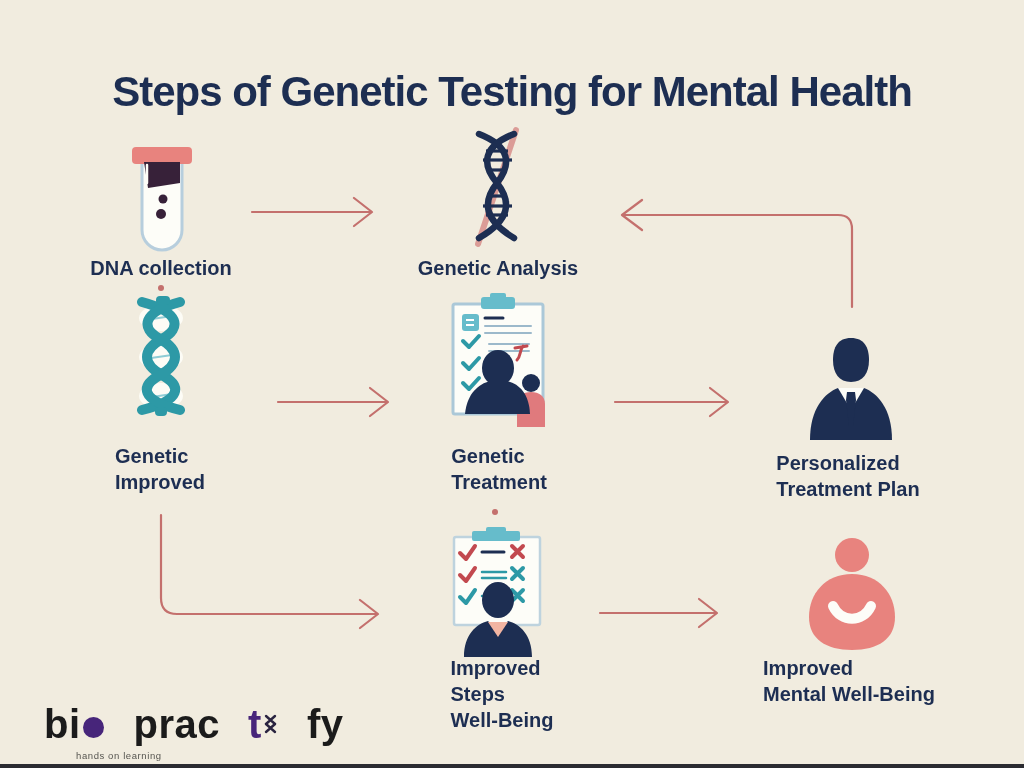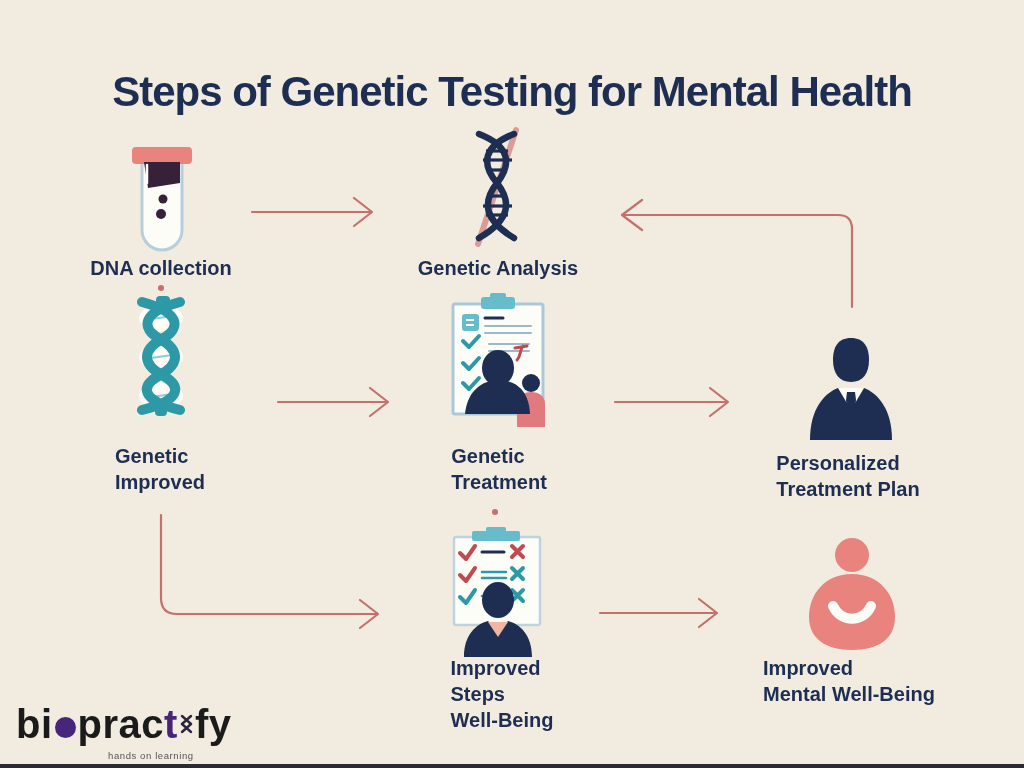--- a/index.html
+++ b/index.html
@@ -15,27 +15,27 @@
   .title{position:absolute;left:0;top:68px;width:1024px;margin:0;text-align:center;
     color:var(--navy);font-size:42px;font-weight:700;letter-spacing:-1px;}
   .node-label{position:absolute;transform:translateX(-50%);text-align:left;
     color:var(--navy);font-size:20px;font-weight:700;line-height:26px;white-space:nowrap;}
   .icon{position:absolute;}
   .arrows{position:absolute;left:0;top:0;width:1024px;height:768px;pointer-events:none;}
   .arrow{stroke:var(--arrow);stroke-width:2.2;fill:none;stroke-linecap:round;stroke-linejoin:round;}
   .dot{fill:var(--arrow);}
   .logo{position:absolute;left:16px;top:702px;color:var(--logoBlack);
     font-size:40px;font-weight:600;letter-spacing:0.5px;line-height:44px;}
-  .logo .seg{color:var(--logoBlack);}
+  .logo .seg{color:var(--logoBlack);margin-left:28px;}
   .logo .purple{color:var(--logoPurple);}
   .logo .o-disc{display:inline-block;width:21px;height:21px;border-radius:50%;
     background:var(--logoPurple);margin:0 2px;}
   .logo .dna-i{display:inline-block;margin:0 1px;}
   .tagline{position:absolute;left:76px;top:750px;font-size:9.5px;letter-spacing:0.6px;
-    color:var(--taglineGray);margin-left:32px;}
+    color:var(--taglineGray);}
   .bottom-bar{position:absolute;left:0;top:764px;width:1024px;height:4px;background:var(--bottomBar);}
 </style>
 </head>
 <body>
 
 <div class="canvas">
 
   <h1 class="title">Steps of Genetic Testing for Mental Health</h1>
 
   <svg class="arrows" viewBox="0 0 1024 768">

